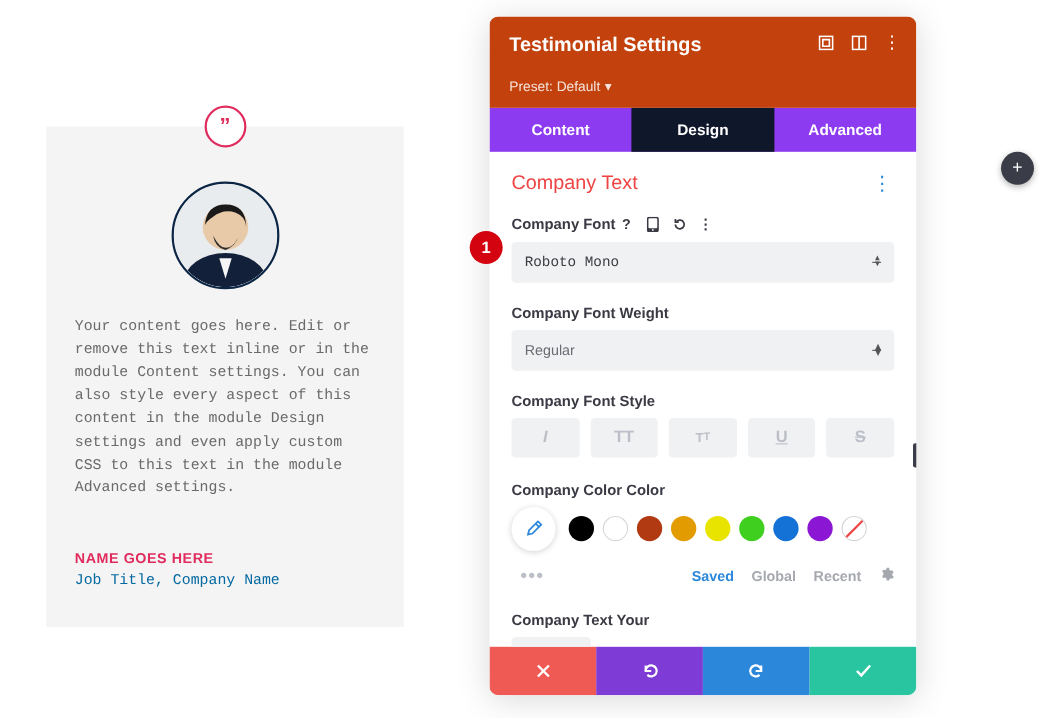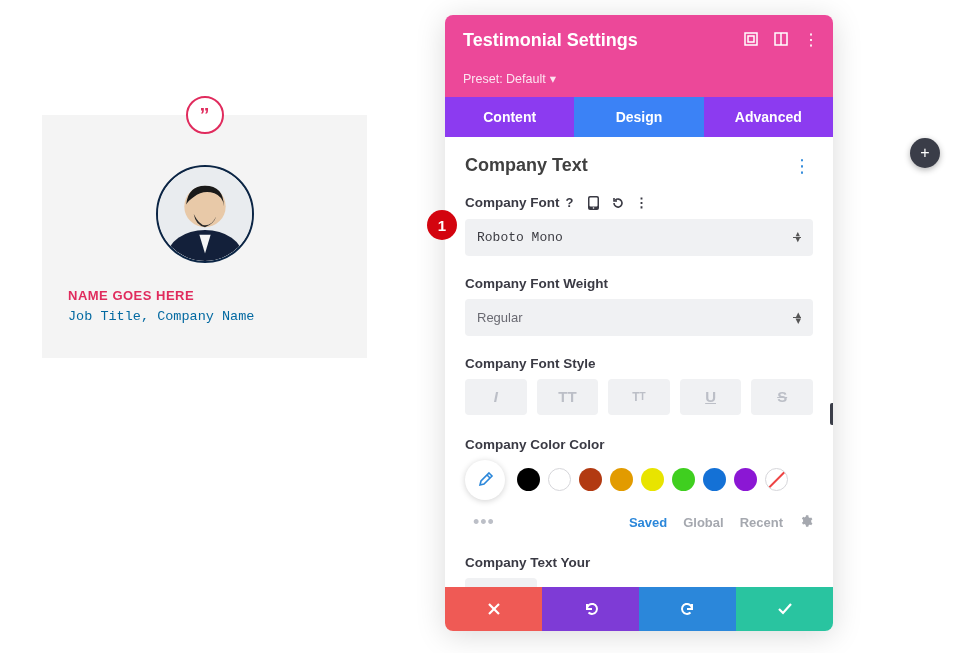--- a/index.html
+++ b/index.html
@@ -75,21 +75,21 @@
     position: absolute;
     left: 445px;
     top: 15px;
     width: 388px;
     background: #fff;
     border-radius: 8px;
     box-shadow: 0 4px 30px rgba(0,0,0,0.15);
     overflow: hidden;
   }
   .panel-header {
-    background: #ec4899;
+    background: #c2410c;
     color: #fff;
     padding: 15px 18px 10px 18px;
     position: relative;
   }
   .panel-title { font-size: 18px; font-weight: 600; }
   .panel-preset {
     font-size: 12.5px;
     margin-top: 20px;
     opacity: 0.85;
     display: inline-flex;
@@ -118,38 +118,38 @@
     color: #fff;
   }
   .tab {
     flex: 1;
     text-align: center;
     padding: 12px 0;
     font-size: 14px;
     font-weight: 600;
     cursor: pointer;
   }
-  .tab.active { background: #3b82f6; }
+  .tab.active { background: #0f172a; }
 
   .panel-body {
     padding: 18px 20px 10px 20px;
     height: 450px;
     overflow: hidden;
     position: relative;
   }
   .section-head {
     display: flex;
     justify-content: space-between;
     align-items: center;
     margin-bottom: 18px;
   }
   .section-title {
-    color: #404040;
+    color: #ef4444;
     font-size: 18px;
-    font-weight: 700;
+    font-weight: 400;
   }
   .kebab { color: #2b87da; cursor: pointer; font-size: 18px; padding: 0 2px; }
 
   .field-label {
     font-size: 13.5px;
     font-weight: 600;
     color: #3a3a44;
     margin-bottom: 8px;
     display: flex;
     align-items: center;
@@ -326,20 +326,21 @@
       <g clip-path="url(#c)">
         <rect width="100" height="100" fill="#e9ecef"></rect>
         <ellipse cx="50" cy="95" rx="40" ry="28" fill="#13203a"></ellipse>
         <path d="M50 92 L44 72 L56 72 Z" fill="#f5f5f5"></path>
         <circle cx="50" cy="42" r="22" fill="#e8c9a8"></circle>
         <path d="M30 40 Q32 20 50 20 Q70 20 70 42 Q70 32 60 28 Q48 24 38 32 Q32 36 30 40" fill="#1a1a1a"></path>
         <path d="M38 50 Q44 62 50 62 Q58 62 62 52 Q60 60 50 64 Q40 62 38 50" fill="#2b2b2b"></path>
       </g>
     </svg>
   </div>
+  <p class="preview-body">Your content goes here. Edit or remove this text inline or in the module Content settings. You can also style every aspect of this content in the module Design settings and even apply custom CSS to this text in the module Advanced settings.</p>
   <div class="preview-name">NAME GOES HERE</div>
   <div class="preview-meta">
     <span>Job Title</span>, <span>Company Name</span>
   </div>
 </div>
 
 <div class="anno">1</div>
 
 <div class="fab">+</div>
 

